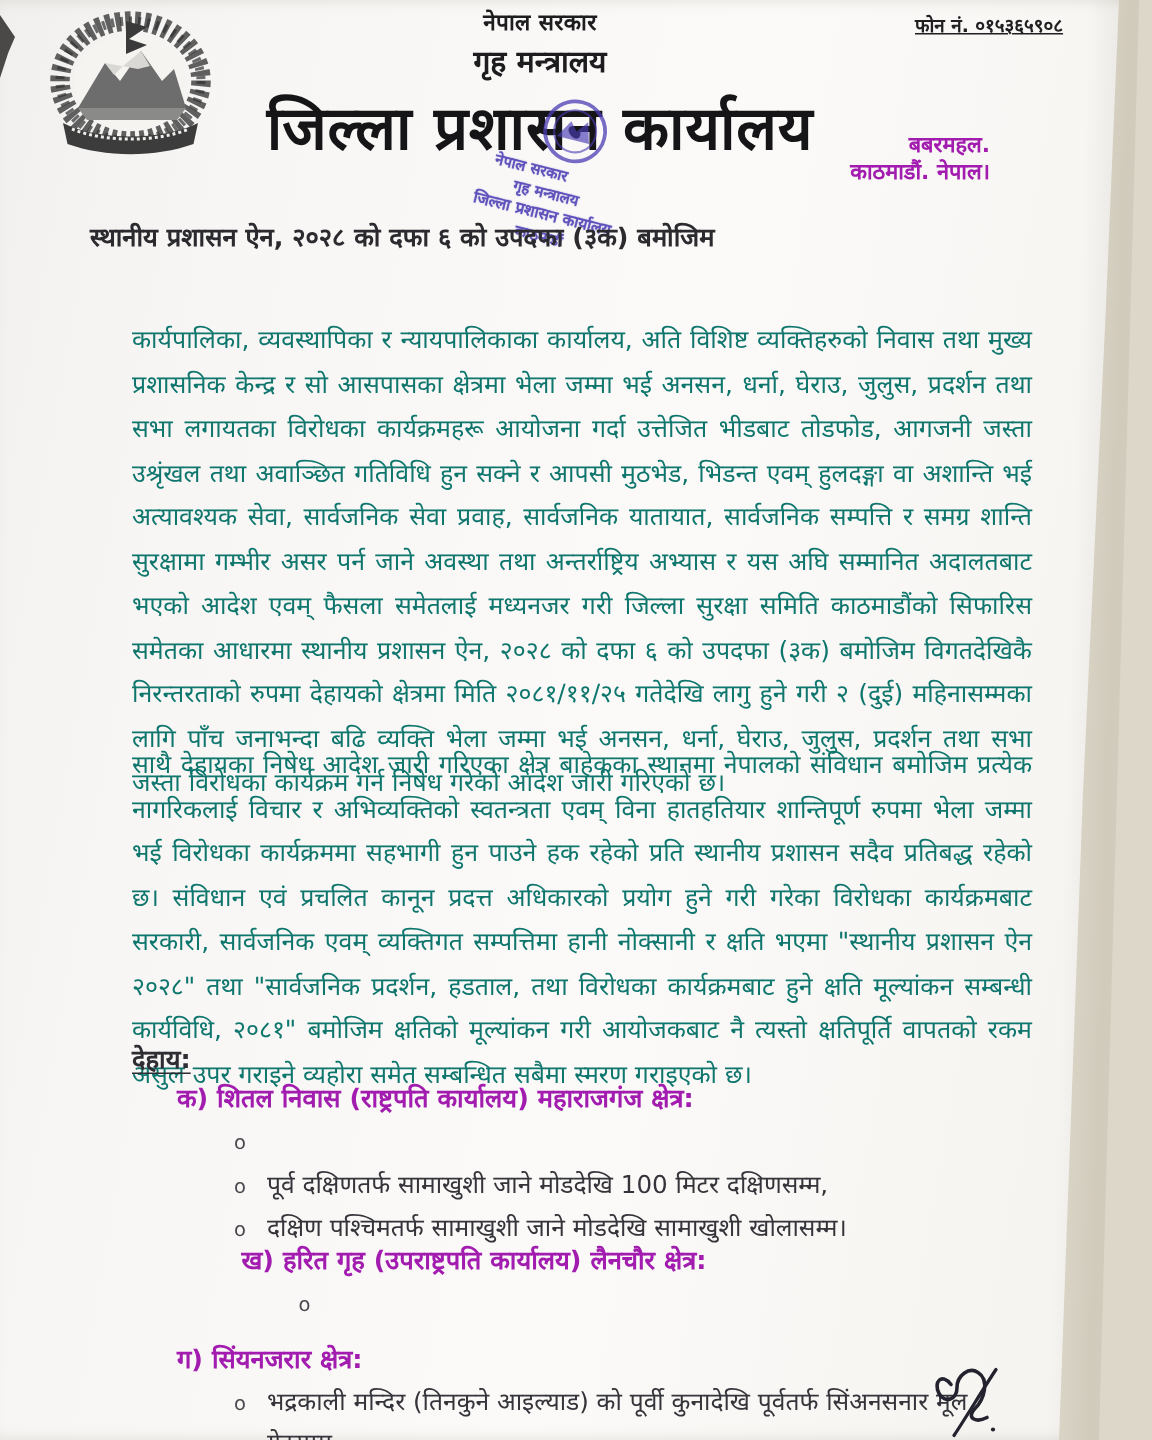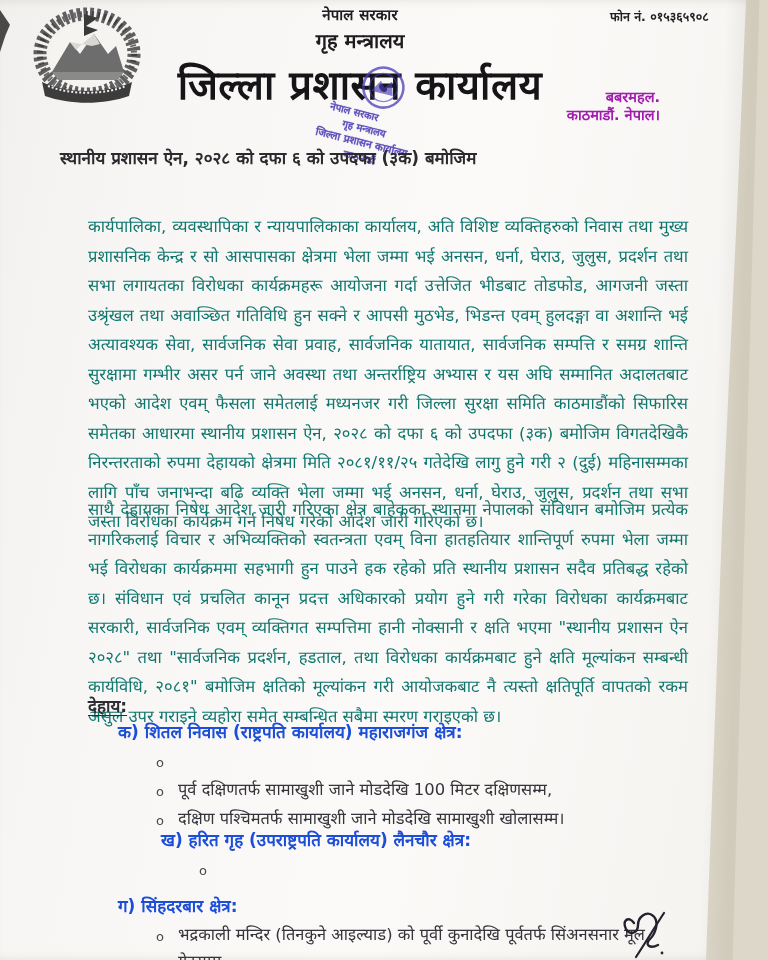--- a/index.html
+++ b/index.html
@@ -28,21 +28,21 @@
     background:linear-gradient(90deg,rgba(0,0,0,0) 0%,rgba(110,100,80,.10) 80%);
     transform:skewX(-1.6deg);
   }
   
   .header { position:absolute; left:0; top:0; width:720px; }
   .emblem { position:absolute; left:26px; top:6px; width:122px; height:102px; }
   .hdr-center { position:absolute; left:120px; top:4px; width:480px; text-align:center; color:#1d1c1e; }
   .gov-line   { font-size:15px; font-weight:700; letter-spacing:.2px; }
   .ministry-line { font-size:20px; font-weight:700; margin-top:3px; }
   .office-line{ font-size:40px; font-weight:800; margin-top:2px; letter-spacing:.5px; color:#151416; }
-  .phone { position:absolute; left:610px; top:8px; width:150px; font-size:12.5px; font-weight:700; color:#201f22; white-space:nowrap; }
+  .phone { position:absolute; left:610px; top:8px; width:150px; font-size:12.5px; font-weight:700; color:#201f22; white-space:nowrap;text-decoration:underline; }
   .address { position:absolute; left:500px; top:88px; width:160px; text-align:right; font-size:14.5px; font-weight:700; color:#a21caf; line-height:1.25; }
   
   .stamp {
     position:absolute; left:300px; top:70px; width:170px; height:105px;
     transform:rotate(14deg); color:#4a3cb4; opacity:.88;
     pointer-events:none;
   }
   .stamp .ring { position:absolute; left:52px; top:-4px; width:46px; height:46px; }
   .stamp .s-line { position:absolute; white-space:nowrap; font-weight:700; text-shadow:0 0 1px rgba(74,60,180,.55); }
   .s1 { left:28px; top:42px; font-size:10px; }
@@ -54,21 +54,21 @@
   .subject-1 { font-size:17px; font-weight:600; }
   .subject-2 { font-size:17px; font-weight:700; margin-top:8px; text-decoration:underline; text-underline-offset:4px; }
   
   .bodytext { position:absolute; left:88px; width:600px; color:#0f766e; font-size:16.6px; line-height:29.5px; text-align:justify; }
   .p1 { top:212px; }
   .p2 { top:495px; }
   .list-head { position:absolute; left:88px; top:694px; font-size:17px; font-weight:700; color:#2e2d33;
                text-decoration:underline; text-underline-offset:3px; }
   .section { position:absolute; left:118px; width:580px; color:#35343a; }
   .sec-ka { top:720px; } .sec-kha { top:828px;margin-left:43px; } .sec-ga { top:894px; }
-  .sec-title { font-size:17px; font-weight:600; color:#1d4ed8; }
+  .sec-title { font-size:17px; font-weight:600; color:#a21caf; }
   .bullets { margin-top:4px; }
   .bullet-row { display:flex; align-items:flex-start; padding-left:38px; line-height:27px; font-size:16.4px; }
   .bullet-mark { width:22px; flex:0 0 22px; font-size:13px; color:#4a4950; padding-top:2px; }
   
   .signature { position:absolute; left:620px; top:905px; width:70px; height:55px; }
 </style>
 </head>
 <body>
 
 <div class="paper"></div>
@@ -153,21 +153,21 @@
 <div class="section sec-kha">
   <div class="sec-title">ख) हरित गृह (उपराष्ट्रपति कार्यालय) लैनचौर क्षेत्र:</div>
   <div class="bullets">
     <div class="bullet-row">
       <span class="bullet-mark">o</span>
     </div>
   </div>
 </div>
 
 <div class="section sec-ga">
-  <div class="sec-title">ग) सिंहदरबार क्षेत्र:</div>
+  <div class="sec-title">ग) सिंयनजरार क्षेत्र:</div>
   <div class="bullets">
     <div class="bullet-row">
       <span class="bullet-mark">o</span>
       <span>भद्रकाली मन्दिर (तिनकुने आइल्याड) को पूर्वी कुनादेखि पूर्वतर्फ सिंअनसनार मूल गेटसम्म,</span>
     </div>
     <div class="bullet-row">
       <span class="bullet-mark">o</span>
       <span>सिंहदरबार मूलगेट अगाडिदेखि उत्तरतर्फ पद्मोदय मा.वि.को मोडसम्म,</span>
     </div>
   </div>

